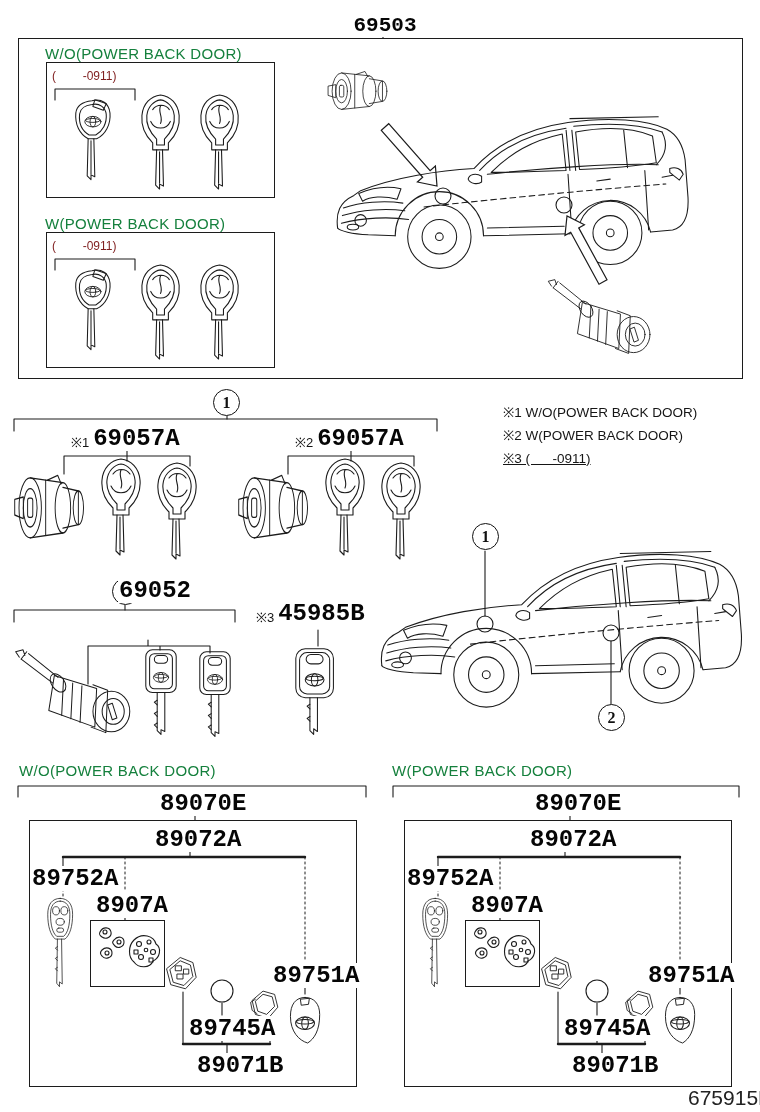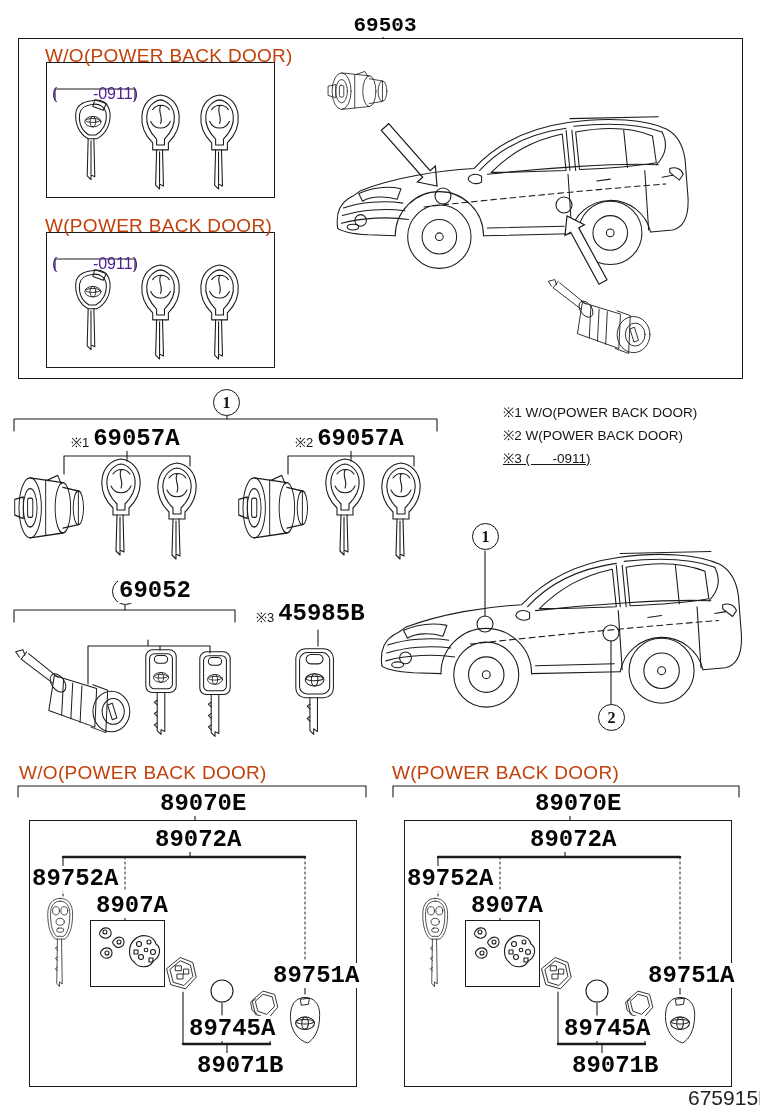--- a/index.html
+++ b/index.html
@@ -17,24 +17,24 @@
   svg.art .dot{stroke-dasharray:2,3;stroke-width:1;}
   svg.art .dash{stroke-dasharray:6,4;}
   svg.art polygon.arrow{fill:#fff;stroke:#1c1c1c;stroke-width:1.2;}
   
   .box{position:absolute;border:1.3px solid #1c1c1c;z-index:2;background:transparent;}
   
   .lbl{position:absolute;z-index:3;white-space:nowrap;}
   .pn{font-family:"Liberation Mono",monospace;font-weight:700;font-size:24px;
       color:#060606;background:#fff;padding:0 1px;letter-spacing:0px;line-height:1.05;}
   .pn-title{font-size:21px;}
-  .cap{font-size:19px;letter-spacing:0.3px;color:#c2410c;}
+  .cap{font-size:15px;letter-spacing:0.3px;color:#15803d;}
   .ref{font-family:"Liberation Sans",sans-serif;font-weight:400;font-size:13px;color:#151515;}
   .pre{white-space:pre;}
-  .range{font-size:16px;color:#4c1d95;margin-top:16px;}
+  .range{font-size:12px;color:#7f1d1d;}
   .note{font-size:13.5px;color:#151515;}
   .figcode{font-size:21px;color:#222;}
   .center{text-align:center;}
   .pair{display:flex;align-items:flex-end;gap:3px;}
   
   .callout{
     position:absolute;z-index:3;width:25px;height:25px;border:1.6px solid #111;
     border-radius:50%;background:#fff;display:flex;align-items:center;justify-content:center;
     font-family:"Liberation Serif",serif;font-weight:700;font-size:16px;color:#111;
   }

